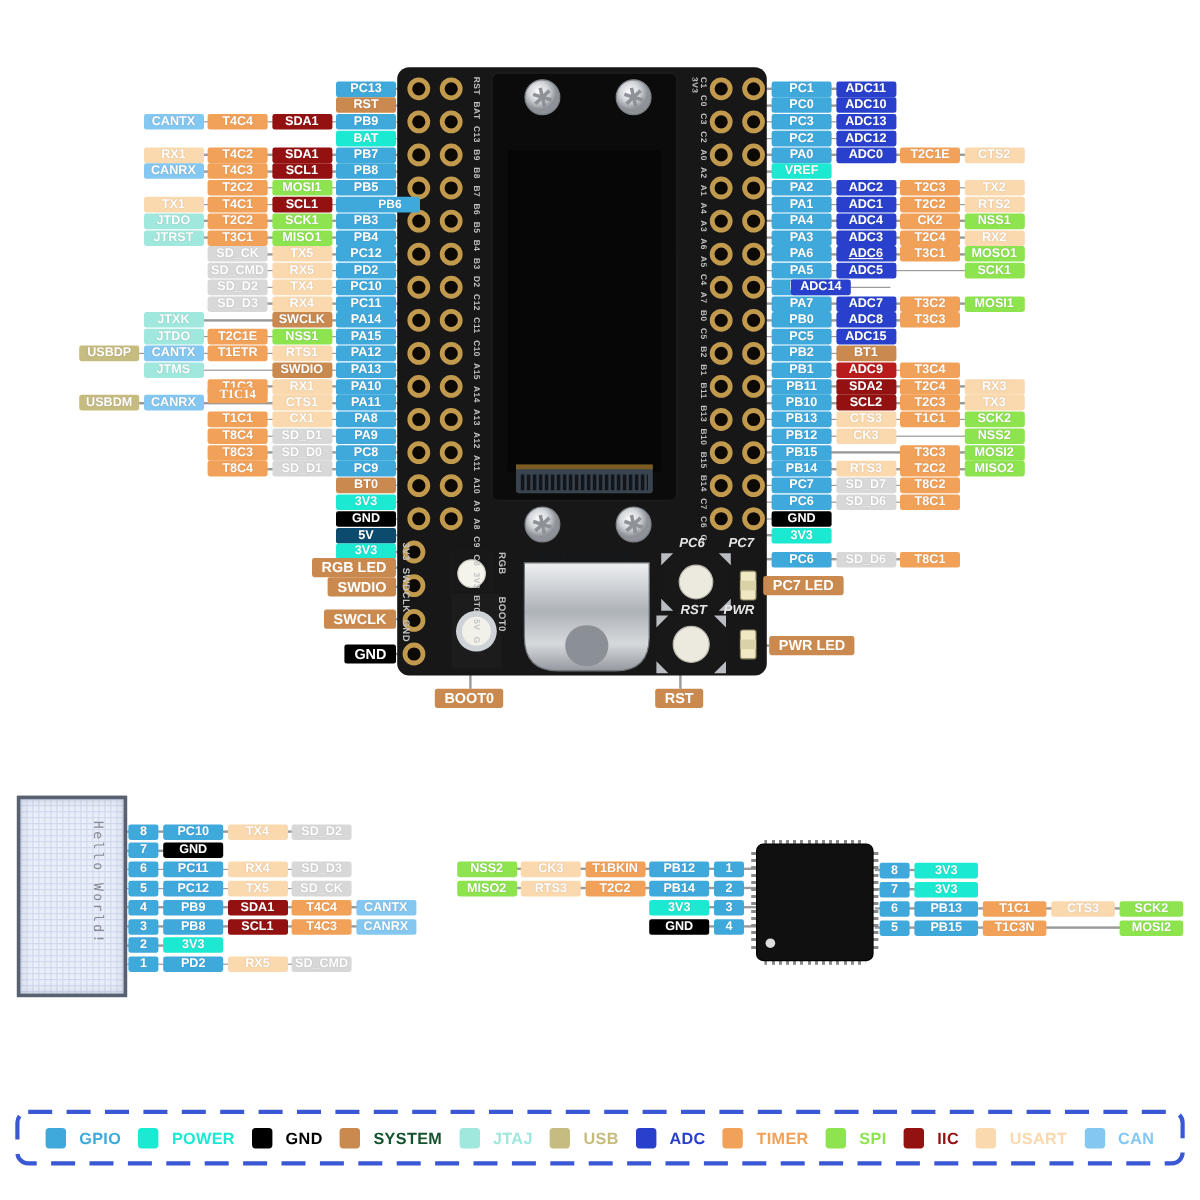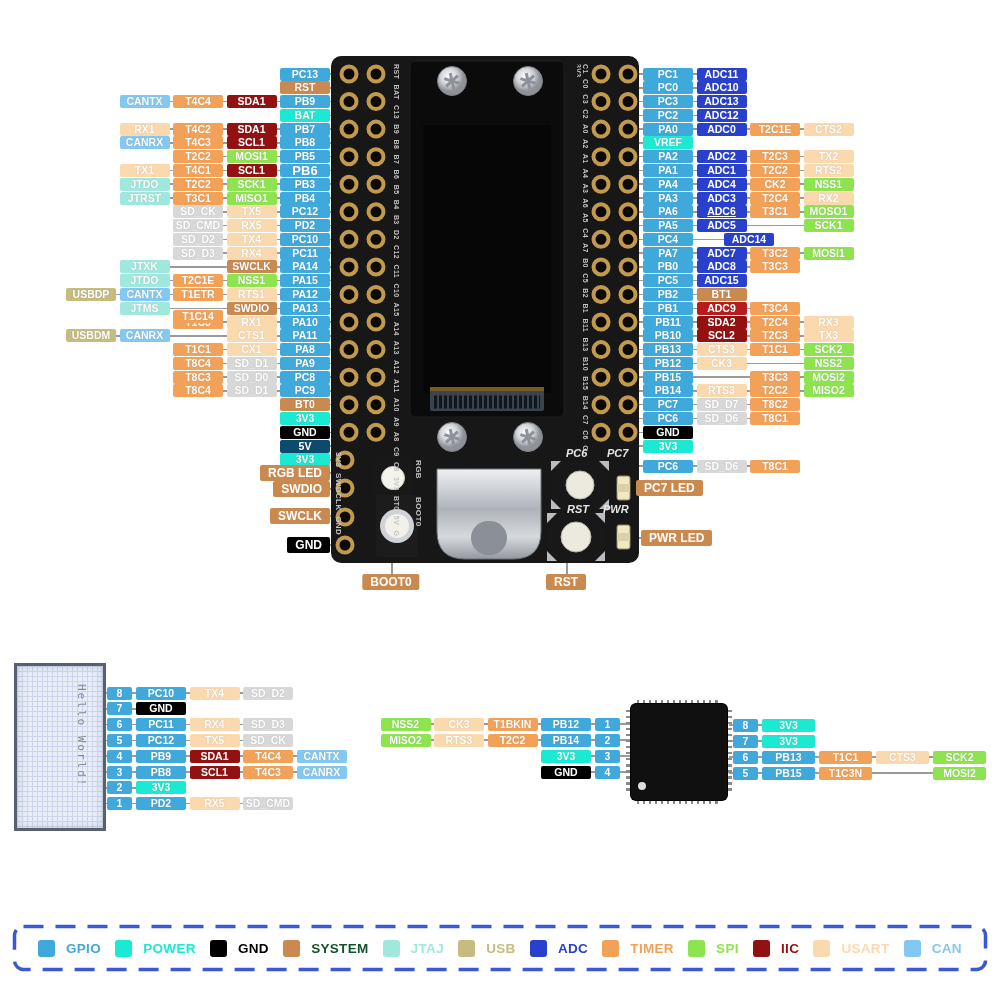--- a/index.html
+++ b/index.html
@@ -274,21 +274,21 @@
     <div class="leader-line" style="left: 124.5px; top: 142.1px; width: 222.5px;"></div>
     <div class="badge" style="left: 280px; top: 136.4px; width: 50px; height: 13px; line-height: 13px; font-size: 10.5px; background: rgb(63, 169, 220);">PB8</div>
     <div class="badge" style="left: 226.5px; top: 136.4px; width: 50px; height: 13px; line-height: 13px; font-size: 10.5px; background: rgb(147, 17, 17);">SCL1</div>
     <div class="badge" style="left: 173px; top: 136.4px; width: 50px; height: 13px; line-height: 13px; font-size: 10.5px; background: rgb(242, 161, 88);">T4C3</div>
     <div class="badge" style="left: 119.5px; top: 136.4px; width: 50px; height: 13px; line-height: 13px; font-size: 10.5px; background: rgb(132, 199, 240);">CANRX</div>
     <div class="leader-line" style="left: 178px; top: 155.9px; width: 169px;"></div>
     <div class="badge" style="left: 280px; top: 150.2px; width: 50px; height: 13px; line-height: 13px; font-size: 10.5px; background: rgb(63, 169, 220);">PB5</div>
     <div class="badge" style="left: 226.5px; top: 150.2px; width: 50px; height: 13px; line-height: 13px; font-size: 10.5px; background: rgb(141, 228, 79);">MOSI1</div>
     <div class="badge" style="left: 173px; top: 150.2px; width: 50px; height: 13px; line-height: 13px; font-size: 10.5px; background: rgb(242, 161, 88);">T2C2</div>
     <div class="leader-line" style="left: 124.5px; top: 169.7px; width: 222.5px;"></div>
-    <div class="badge" style="left: 280px; top: 164px; width: 50px; height: 13px; line-height: 13px; font-size: 13px; background: rgb(63, 169, 220);">PB6</div>
+    <div class="badge" style="left: 280px; top: 164px; width: 50px; height: 13px; line-height: 13px; font-size: 10px; background: rgb(63, 169, 220); padding-left: 20px;">PB6</div>
     <div class="badge" style="left: 226.5px; top: 164px; width: 50px; height: 13px; line-height: 13px; font-size: 10.5px; background: rgb(147, 17, 17);">SCL1</div>
     <div class="badge" style="left: 173px; top: 164px; width: 50px; height: 13px; line-height: 13px; font-size: 10.5px; background: rgb(242, 161, 88);">T4C1</div>
     <div class="badge" style="left: 119.5px; top: 164px; width: 50px; height: 13px; line-height: 13px; font-size: 10.5px; background: rgb(251, 217, 174);">TX1</div>
     <div class="leader-line" style="left: 124.5px; top: 183.4px; width: 222.5px;"></div>
     <div class="badge" style="left: 280px; top: 177.7px; width: 50px; height: 13px; line-height: 13px; font-size: 10.5px; background: rgb(63, 169, 220);">PB3</div>
     <div class="badge" style="left: 226.5px; top: 177.7px; width: 50px; height: 13px; line-height: 13px; font-size: 10.5px; background: rgb(141, 228, 79);">SCK1</div>
     <div class="badge" style="left: 173px; top: 177.7px; width: 50px; height: 13px; line-height: 13px; font-size: 10.5px; background: rgb(242, 161, 88);">T2C2</div>
     <div class="badge" style="left: 119.5px; top: 177.7px; width: 50px; height: 13px; line-height: 13px; font-size: 10.5px; background: rgb(160, 231, 221);">JTDO</div>
     <div class="leader-line" style="left: 124.5px; top: 197.2px; width: 222.5px;"></div>
     <div class="badge" style="left: 280px; top: 191.5px; width: 50px; height: 13px; line-height: 13px; font-size: 10.5px; background: rgb(63, 169, 220);">PB4</div>
@@ -330,21 +330,21 @@
     <div class="badge" style="left: 280px; top: 301.8px; width: 50px; height: 13px; line-height: 13px; font-size: 10.5px; background: rgb(63, 169, 220);">PA13</div>
     <div class="badge" style="left: 226.5px; top: 301.8px; width: 50px; height: 13px; line-height: 13px; font-size: 10.5px; background: rgb(201, 137, 79);">SWDIO</div>
     <div class="badge" style="left: 119.5px; top: 301.8px; width: 50px; height: 13px; line-height: 13px; font-size: 10.5px; background: rgb(160, 231, 221);">JTMS</div>
     <div class="leader-line" style="left: 178px; top: 321.2px; width: 169px;"></div>
     <div class="badge" style="left: 280px; top: 315.5px; width: 50px; height: 13px; line-height: 13px; font-size: 10.5px; background: rgb(63, 169, 220);">PA10</div>
     <div class="badge" style="left: 226.5px; top: 315.5px; width: 50px; height: 13px; line-height: 13px; font-size: 10.5px; background: rgb(251, 217, 174);">RX1</div>
     <div class="badge" style="left: 173px; top: 315.5px; width: 50px; height: 13px; line-height: 13px; font-size: 10.5px; background: rgb(242, 161, 88);">T1C3</div>
     <div class="leader-line" style="left: 71px; top: 335px; width: 276px;"></div>
     <div class="badge" style="left: 280px; top: 329.3px; width: 50px; height: 13px; line-height: 13px; font-size: 10.5px; background: rgb(63, 169, 220);">PA11</div>
     <div class="badge" style="left: 226.5px; top: 329.3px; width: 50px; height: 13px; line-height: 13px; font-size: 10.5px; background: rgb(251, 217, 174);">CTS1</div>
-    <div class="badge" style="left: 173px; top: 310px; width: 50px; height: 13px; line-height: 13px; font-size: 10.5px; background: rgb(242, 161, 88);">T1C14</div>
+    <div class="badge" style="left: 173px; top: 323px; width: 50px; height: 13px; line-height: 13px; font-size: 10.5px; background: rgb(242, 161, 88); font-family: Liberation Serif, serif;">T1C14</div>
     <div class="badge" style="left: 119.5px; top: 329.3px; width: 50px; height: 13px; line-height: 13px; font-size: 10.5px; background: rgb(132, 199, 240);">CANRX</div>
     <div class="badge" style="left: 66px; top: 329.3px; width: 50px; height: 13px; line-height: 13px; font-size: 10.5px; background: rgb(198, 188, 128);">USBDM</div>
     <div class="leader-line" style="left: 178px; top: 348.8px; width: 169px;"></div>
     <div class="badge" style="left: 280px; top: 343.1px; width: 50px; height: 13px; line-height: 13px; font-size: 10.5px; background: rgb(63, 169, 220);">PA8</div>
     <div class="badge" style="left: 226.5px; top: 343.1px; width: 50px; height: 13px; line-height: 13px; font-size: 10.5px; background: rgb(251, 217, 174);">CX1</div>
     <div class="badge" style="left: 173px; top: 343.1px; width: 50px; height: 13px; line-height: 13px; font-size: 10.5px; background: rgb(242, 161, 88);">T1C1</div>
     <div class="leader-line" style="left: 178px; top: 362.6px; width: 169px;"></div>
     <div class="badge" style="left: 280px; top: 356.9px; width: 50px; height: 13px; line-height: 13px; font-size: 10.5px; background: rgb(63, 169, 220);">PA9</div>
     <div class="badge" style="left: 226.5px; top: 356.9px; width: 50px; height: 13px; line-height: 13px; font-size: 10.5px; background: rgb(216, 216, 216);">SD_D1</div>
     <div class="badge" style="left: 173px; top: 356.9px; width: 50px; height: 13px; line-height: 13px; font-size: 10.5px; background: rgb(242, 161, 88);">T8C4</div>
@@ -409,21 +409,21 @@
     <div class="badge" style="left: 643px; top: 205.3px; width: 50px; height: 13px; line-height: 13px; font-size: 10.5px; background: rgb(63, 169, 220);">PA6</div>
     <div class="badge" style="left: 696.5px; top: 205.3px; width: 50px; height: 13px; line-height: 13px; font-size: 10.5px; background: rgb(40, 64, 204); text-decoration: underline;">ADC6</div>
     <div class="badge" style="left: 750px; top: 205.3px; width: 50px; height: 13px; line-height: 13px; font-size: 10.5px; background: rgb(242, 161, 88);">T3C1</div>
     <div class="badge" style="left: 803.5px; top: 205.3px; width: 50px; height: 13px; line-height: 13px; font-size: 10.5px; background: rgb(141, 228, 79);">MOSO1</div>
     <div class="leader-line" style="left: 612px; top: 224.8px; width: 236.5px;"></div>
     <div class="badge" style="left: 643px; top: 219.1px; width: 50px; height: 13px; line-height: 13px; font-size: 10.5px; background: rgb(63, 169, 220);">PA5</div>
     <div class="badge" style="left: 696.5px; top: 219.1px; width: 50px; height: 13px; line-height: 13px; font-size: 10.5px; background: rgb(40, 64, 204);">ADC5</div>
     <div class="badge" style="left: 803.5px; top: 219.1px; width: 50px; height: 13px; line-height: 13px; font-size: 10.5px; background: rgb(141, 228, 79);">SCK1</div>
     <div class="leader-line" style="left: 612px; top: 238.6px; width: 129.5px;"></div>
     <div class="badge" style="left: 643px; top: 232.9px; width: 50px; height: 13px; line-height: 13px; font-size: 10.5px; background: rgb(63, 169, 220);">PC4</div>
-    <div class="badge" style="left: 724px; top: 232.9px; width: 50px; height: 13px; line-height: 13px; font-size: 10.5px; background: rgb(40, 64, 204);">ADC14</div>
+    <div class="badge" style="left: 659px; top: 232.9px; width: 50px; height: 13px; line-height: 13px; font-size: 10.5px; background: rgb(40, 64, 204);">ADC14</div>
     <div class="leader-line" style="left: 612px; top: 252.3px; width: 236.5px;"></div>
     <div class="badge" style="left: 643px; top: 246.6px; width: 50px; height: 13px; line-height: 13px; font-size: 10.5px; background: rgb(63, 169, 220);">PA7</div>
     <div class="badge" style="left: 696.5px; top: 246.6px; width: 50px; height: 13px; line-height: 13px; font-size: 10.5px; background: rgb(40, 64, 204);">ADC7</div>
     <div class="badge" style="left: 750px; top: 246.6px; width: 50px; height: 13px; line-height: 13px; font-size: 10.5px; background: rgb(242, 161, 88);">T3C2</div>
     <div class="badge" style="left: 803.5px; top: 246.6px; width: 50px; height: 13px; line-height: 13px; font-size: 10.5px; background: rgb(141, 228, 79);">MOSI1</div>
     <div class="leader-line" style="left: 612px; top: 266.1px; width: 183px;"></div>
     <div class="badge" style="left: 643px; top: 260.4px; width: 50px; height: 13px; line-height: 13px; font-size: 10.5px; background: rgb(63, 169, 220);">PB0</div>
     <div class="badge" style="left: 696.5px; top: 260.4px; width: 50px; height: 13px; line-height: 13px; font-size: 10.5px; background: rgb(40, 64, 204);">ADC8</div>
     <div class="badge" style="left: 750px; top: 260.4px; width: 50px; height: 13px; line-height: 13px; font-size: 10.5px; background: rgb(242, 161, 88);">T3C3</div>
     <div class="leader-line" style="left: 612px; top: 279.9px; width: 129.5px;"></div>

